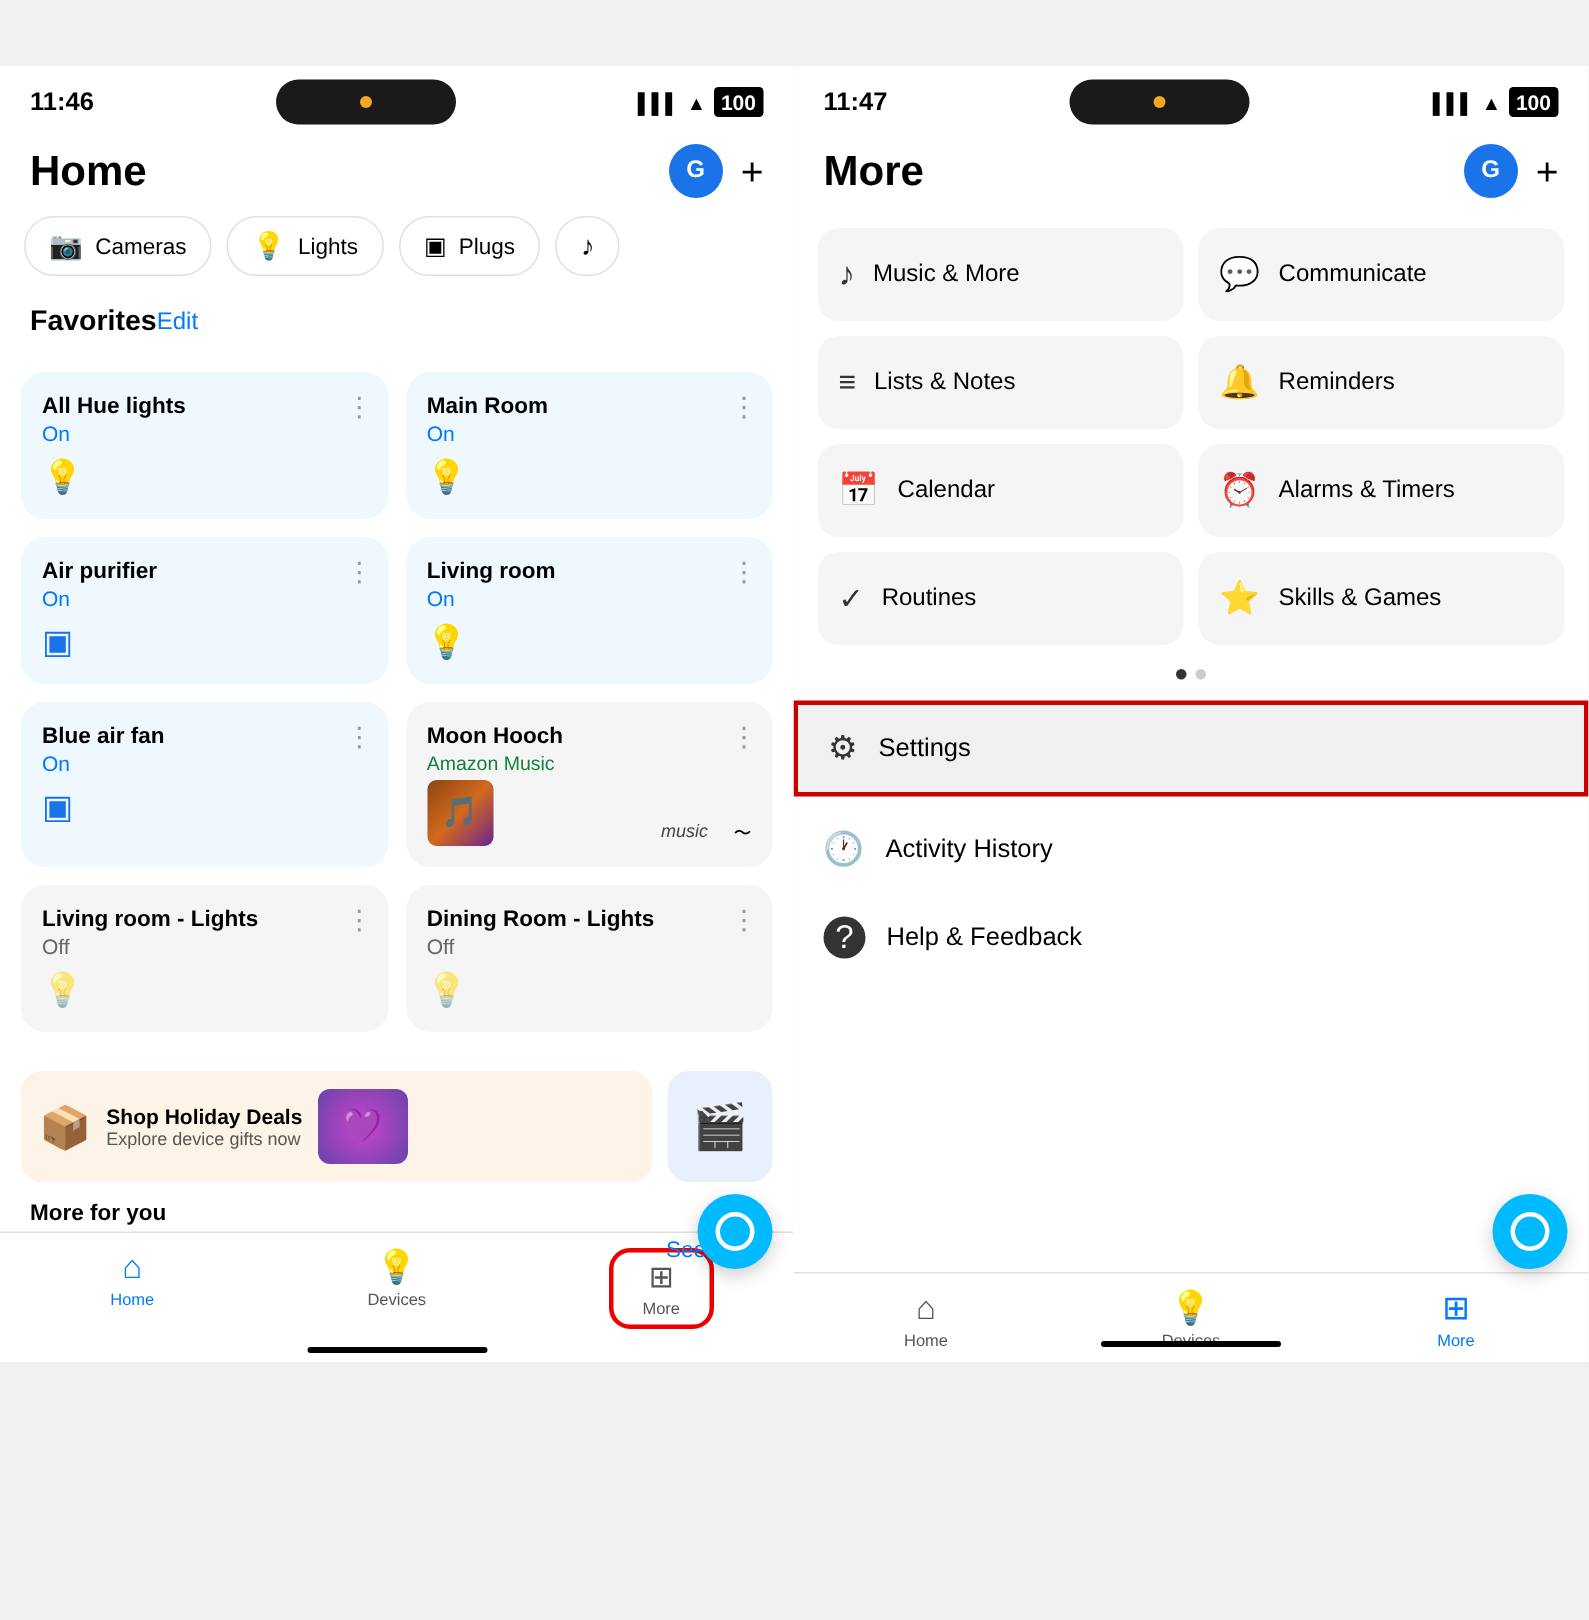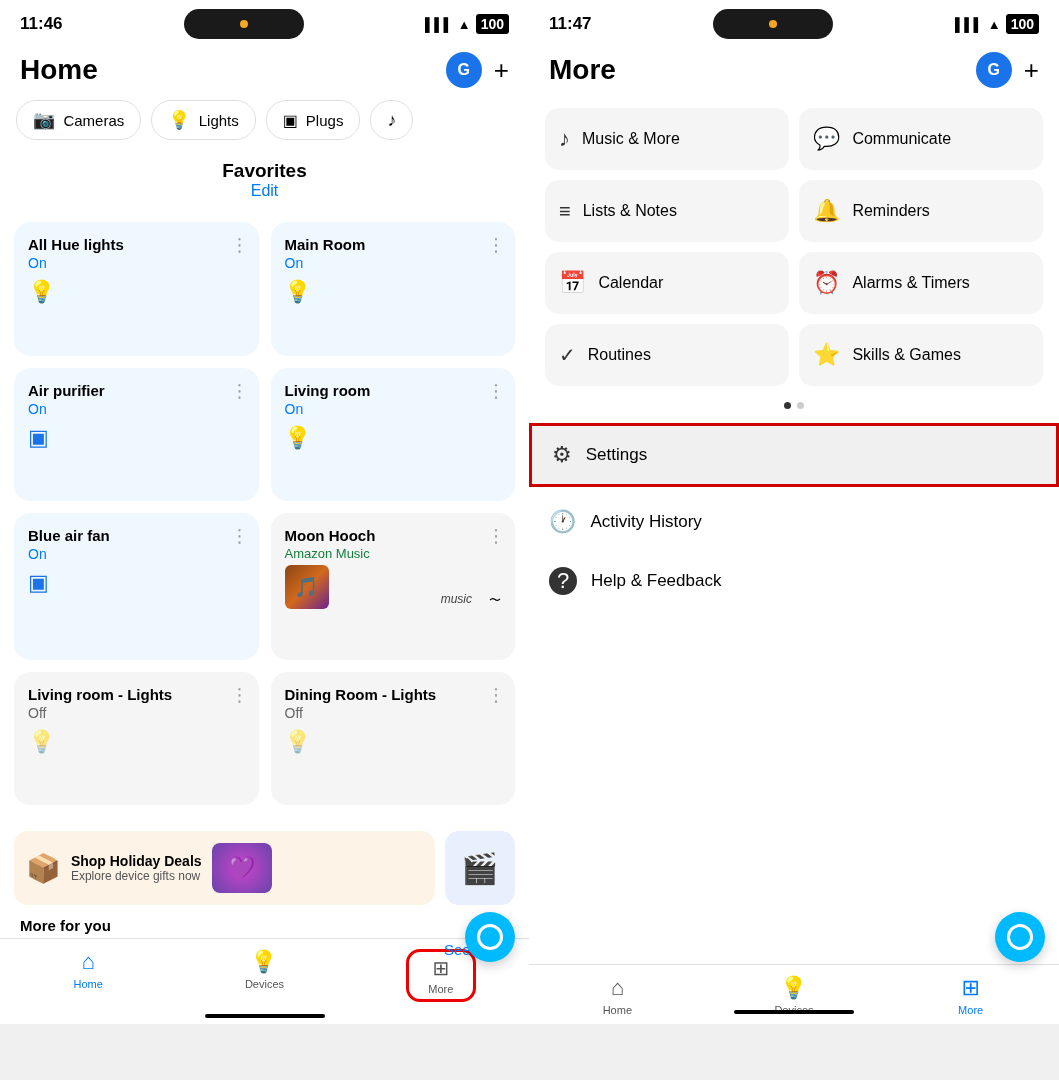--- a/index.html
+++ b/index.html
@@ -8,26 +8,27 @@
       background: #f0f0f0;
       display: flex;
       width: 1059px;
       height: 1080px;
       overflow: hidden;
     }
 
     
     .screen {
       width: 529px;
-      height: 1024px;
+      height: 864px;
       background: #ffffff;
       overflow: hidden;
       position: relative;
       display: flex;
       flex-direction: column;
+      margin-top: 44px;
     }
     .screen-right {
       width: 530px;
       background: #ffffff;
     }
 
     
     .status-bar {
       display: flex;
       align-items: center;
@@ -131,23 +132,21 @@
     .category-pill-label {
       font-size: 15px;
       font-weight: 500;
       color: #000;
     }
 
     
     .section-header {
       display: flex;
       align-items: center;
-      justify-content: space-between;
       padding: 4px 20px 10px;
-      flex-direction: column;
     }
     .section-title {
       font-size: 19px;
       font-weight: 700;
       color: #000;
     }
     .section-edit {
       font-size: 16px;
       color: #007aff;
       cursor: pointer;

